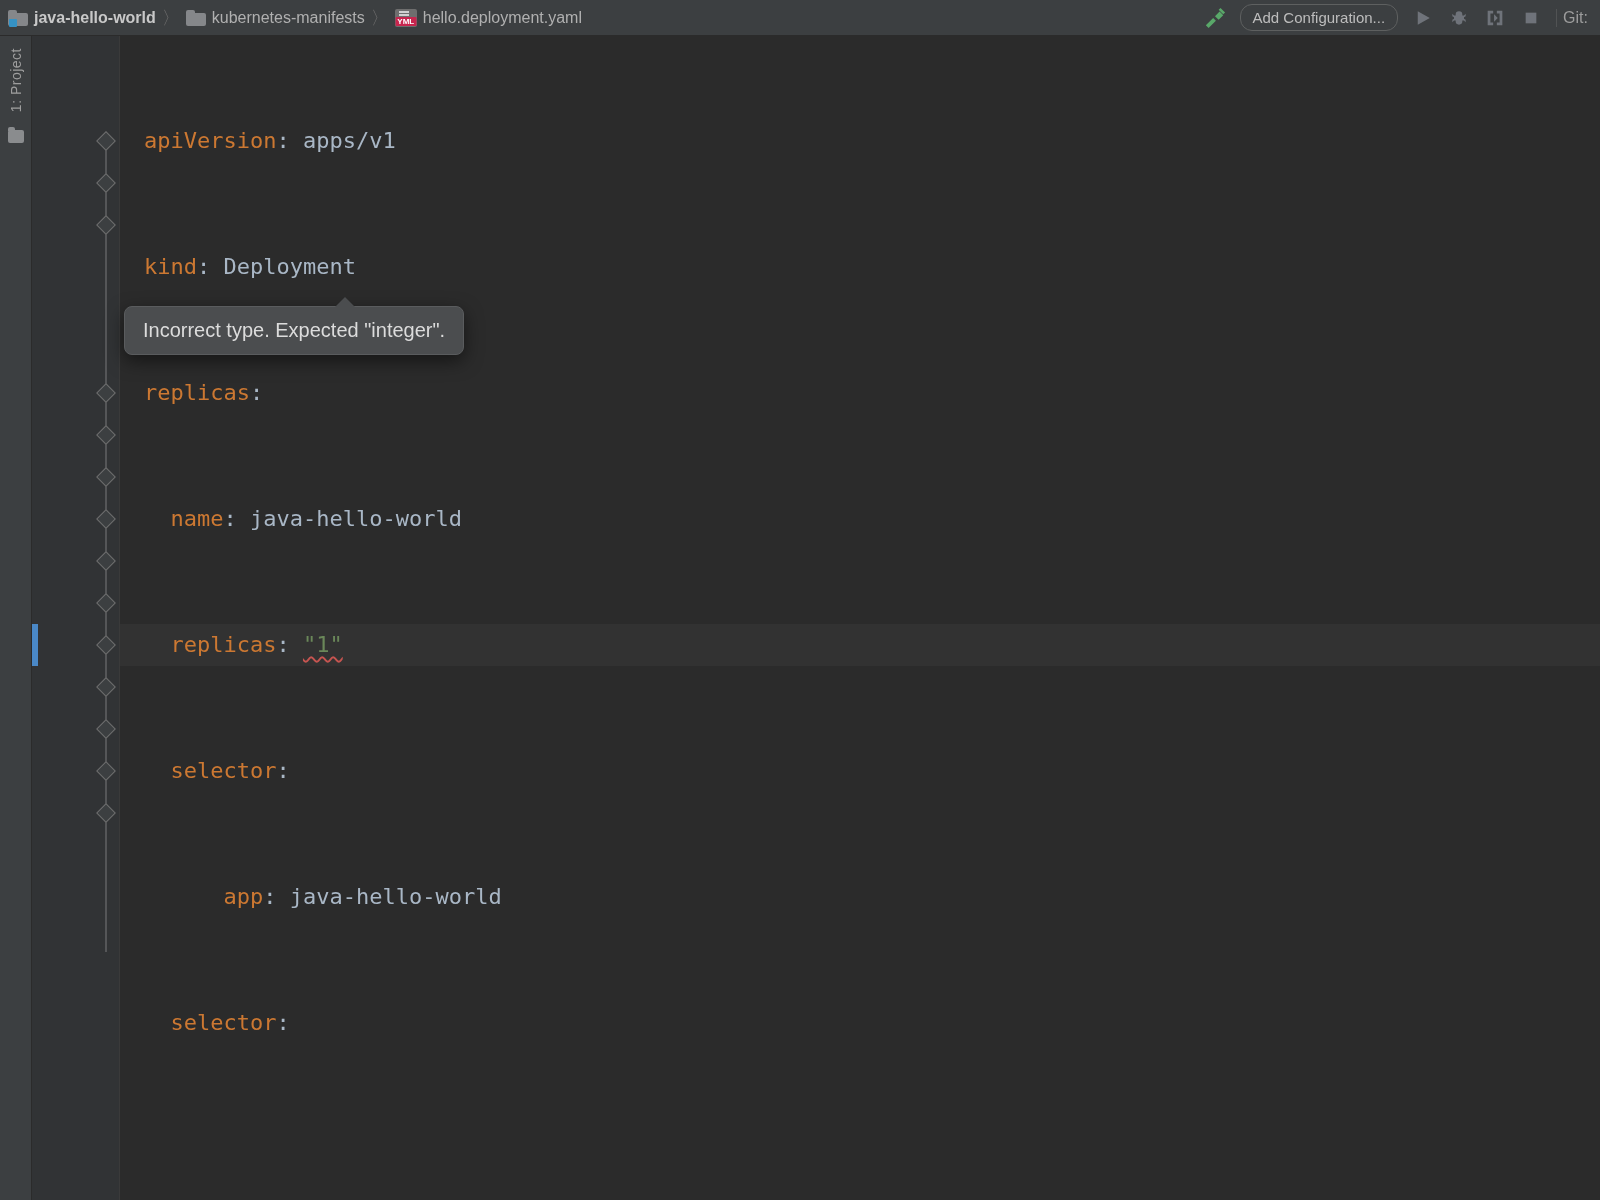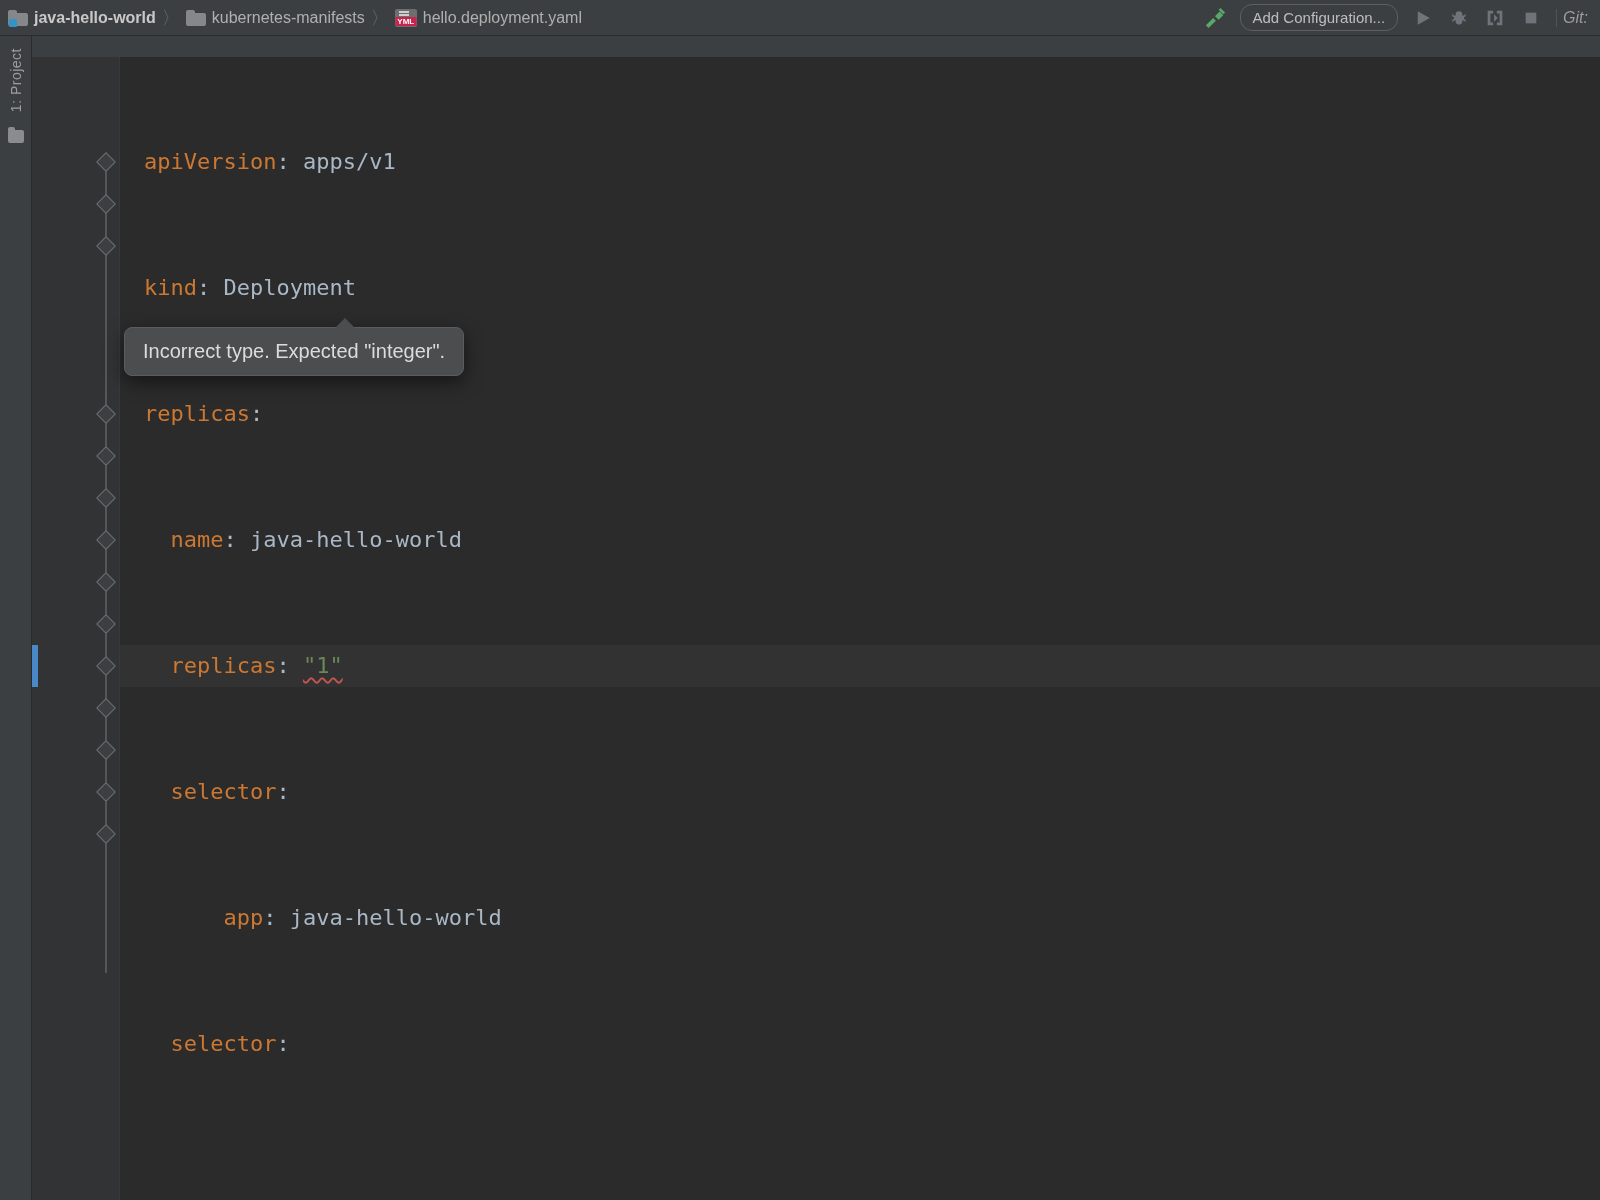--- a/index.html
+++ b/index.html
@@ -76,21 +76,21 @@
   .tb-btn-box {
     border: 1px solid #5e6060;
     background: #3c3f41;
     color: #bdbdbd;
     padding: 4px 12px;
     border-radius: 12px;
     font-size: 15px;
   }
   .tb-icon { width: 22px; height: 22px; display: flex; align-items: center; justify-content: center; }
   .hammer svg, .play svg, .bug svg, .arrows svg, .stop svg { display: block; }
-  .git-label { color: #9c9c9c; padding-left: 6px; border-left: 1px solid #515354; font-style: italic; }
+  .git-label { color: #9c9c9c; padding-left: 6px; border-left: 1px solid #515354; }
 
   
   .leftstrip {
     position: absolute;
     left: 0; top: 36px; bottom: 0;
     width: 32px;
     background: #3c3f41;
     border-right: 1px solid #2b2b2b;
     display: flex; flex-direction: column; align-items: center;
     padding-top: 12px; gap: 18px;
@@ -109,21 +109,20 @@
   .leftstrip .folder-small::before {
     content: ""; position: absolute; left: 0; top: -3px; width: 7px; height: 4px;
     background: #8a8c8e; border-radius: 2px 2px 0 0;
   }
 
   
   .editor {
     position: absolute;
     left: 32px; top: 36px; right: 0; bottom: 0;
     background: #2b2b2b;
-    margin-top: 21px;
   }
   .gutter {
     position: absolute; left: 0; top: 0; bottom: 0; width: 88px;
     background: #313335;
     border-right: 1px solid #3a3a3a;
   }
   .code {
     position: absolute; left: 88px; right: 0; top: 0; bottom: 0;
     font-family: Menlo, Consolas, "DejaVu Sans Mono", monospace;
     font-size: 22px;

